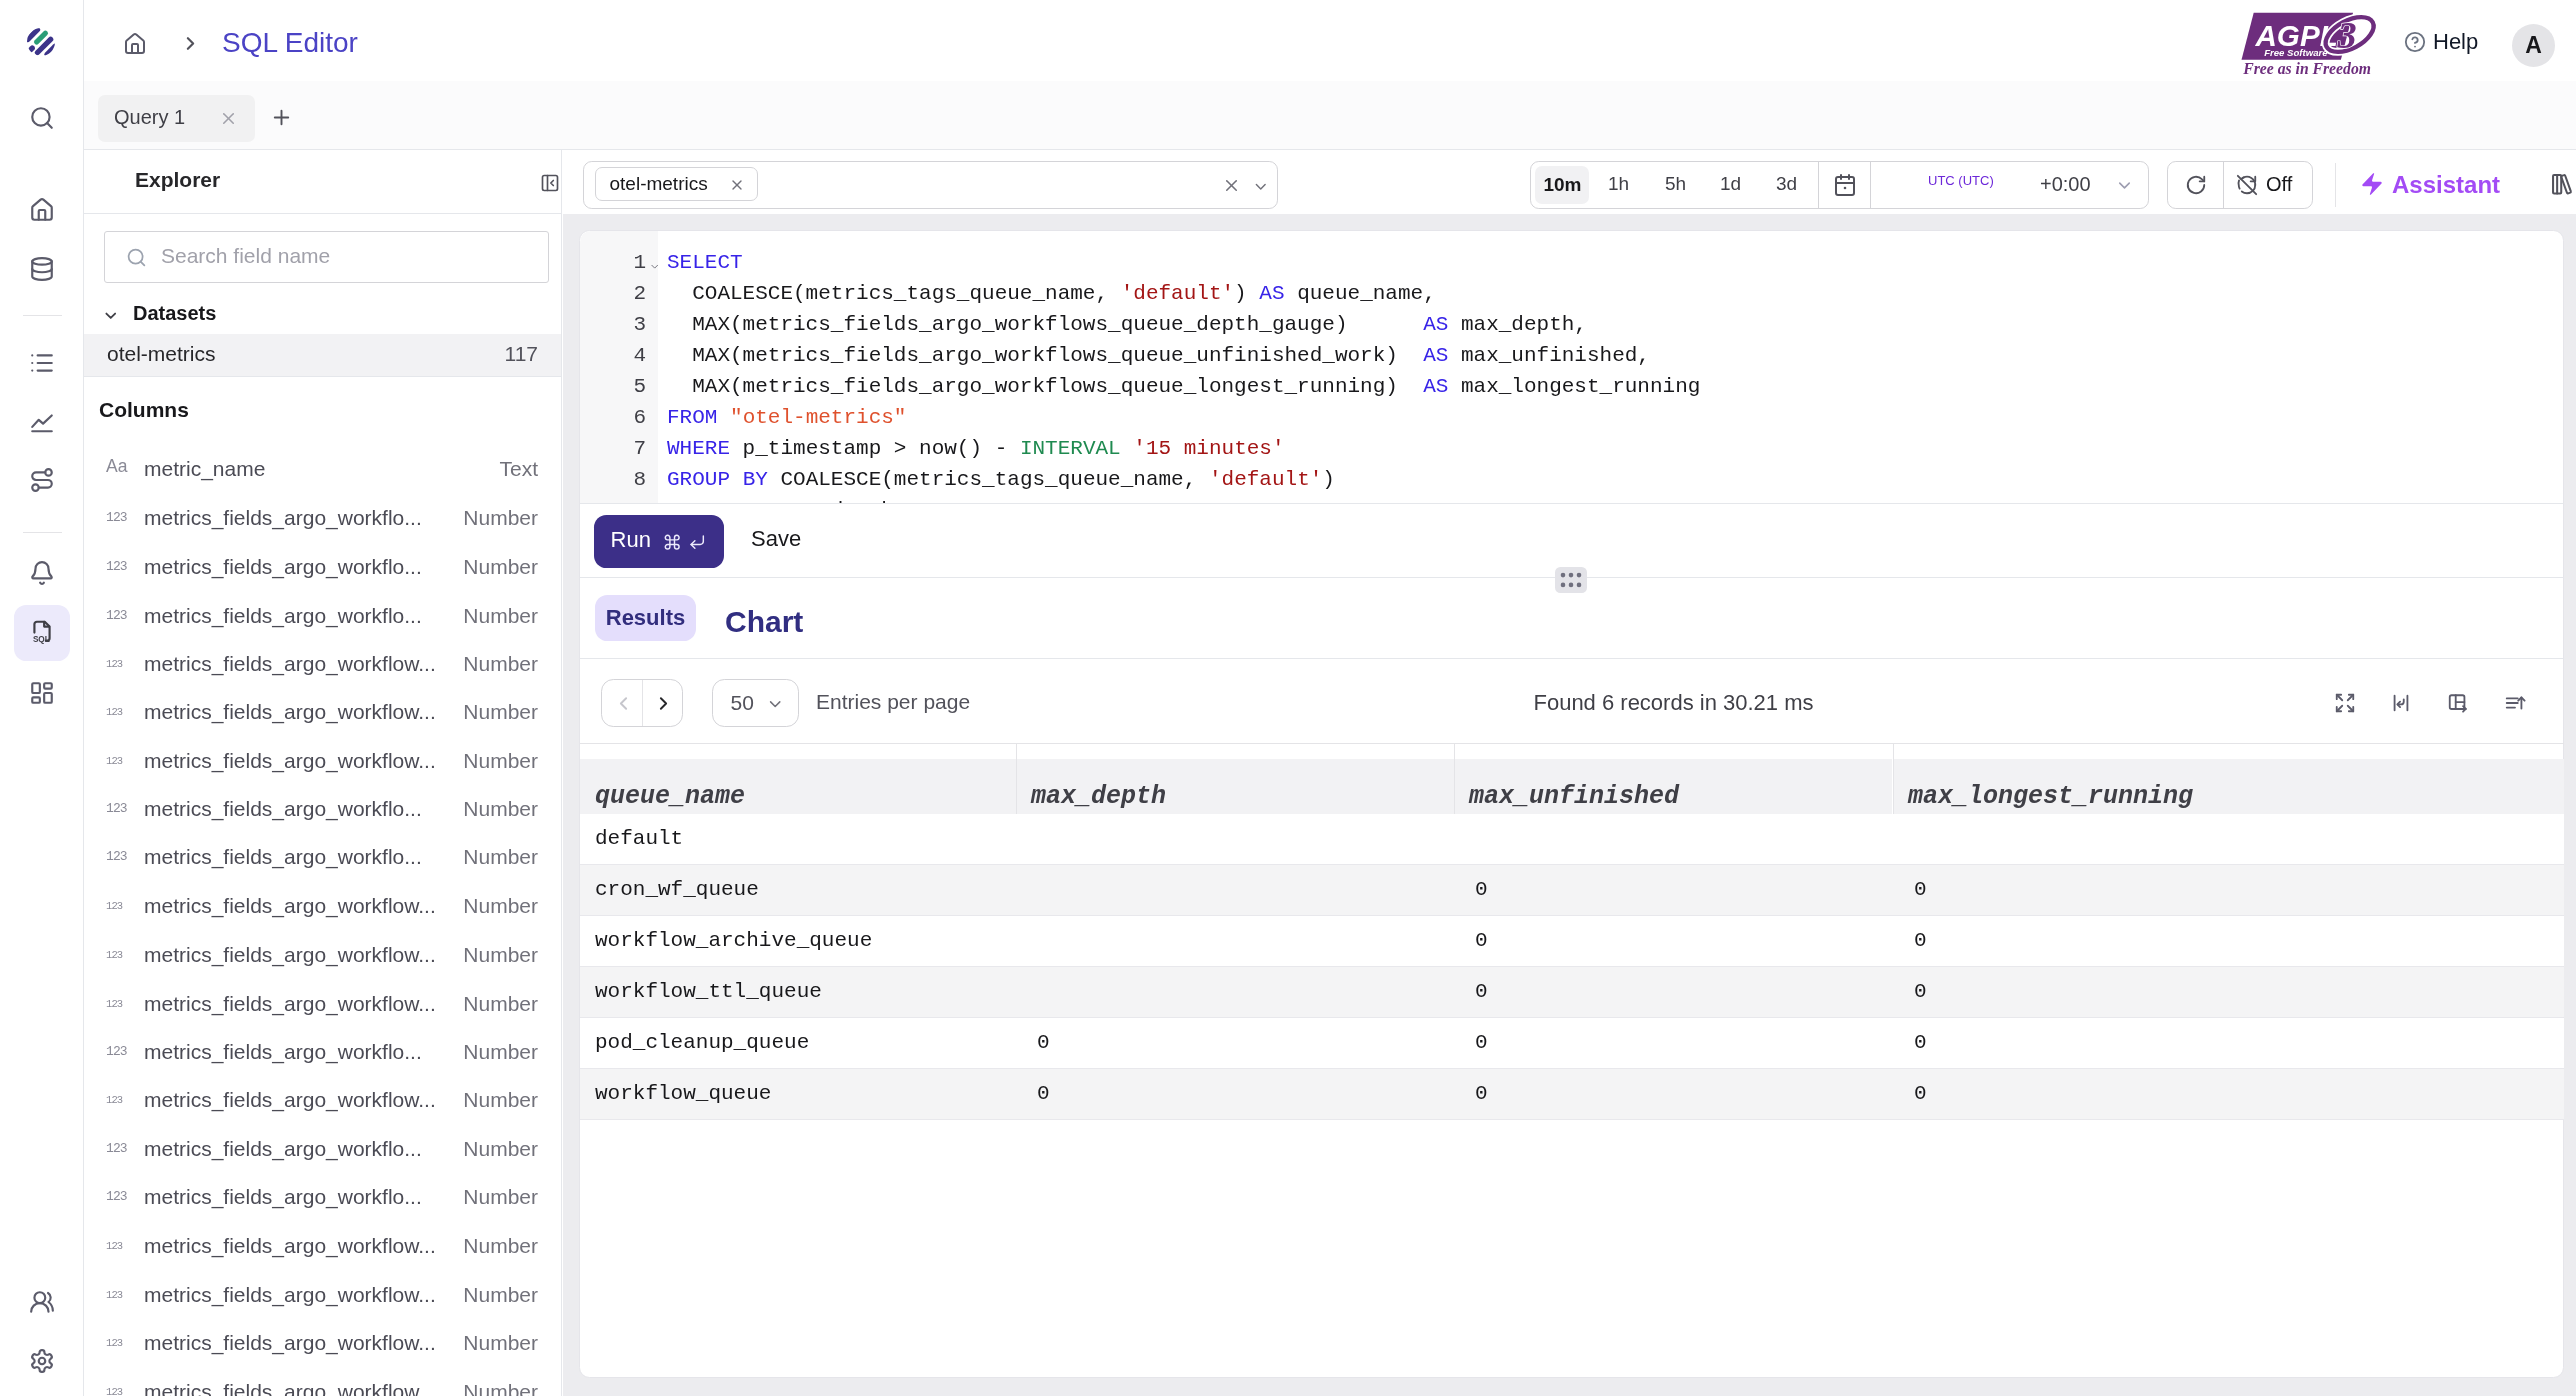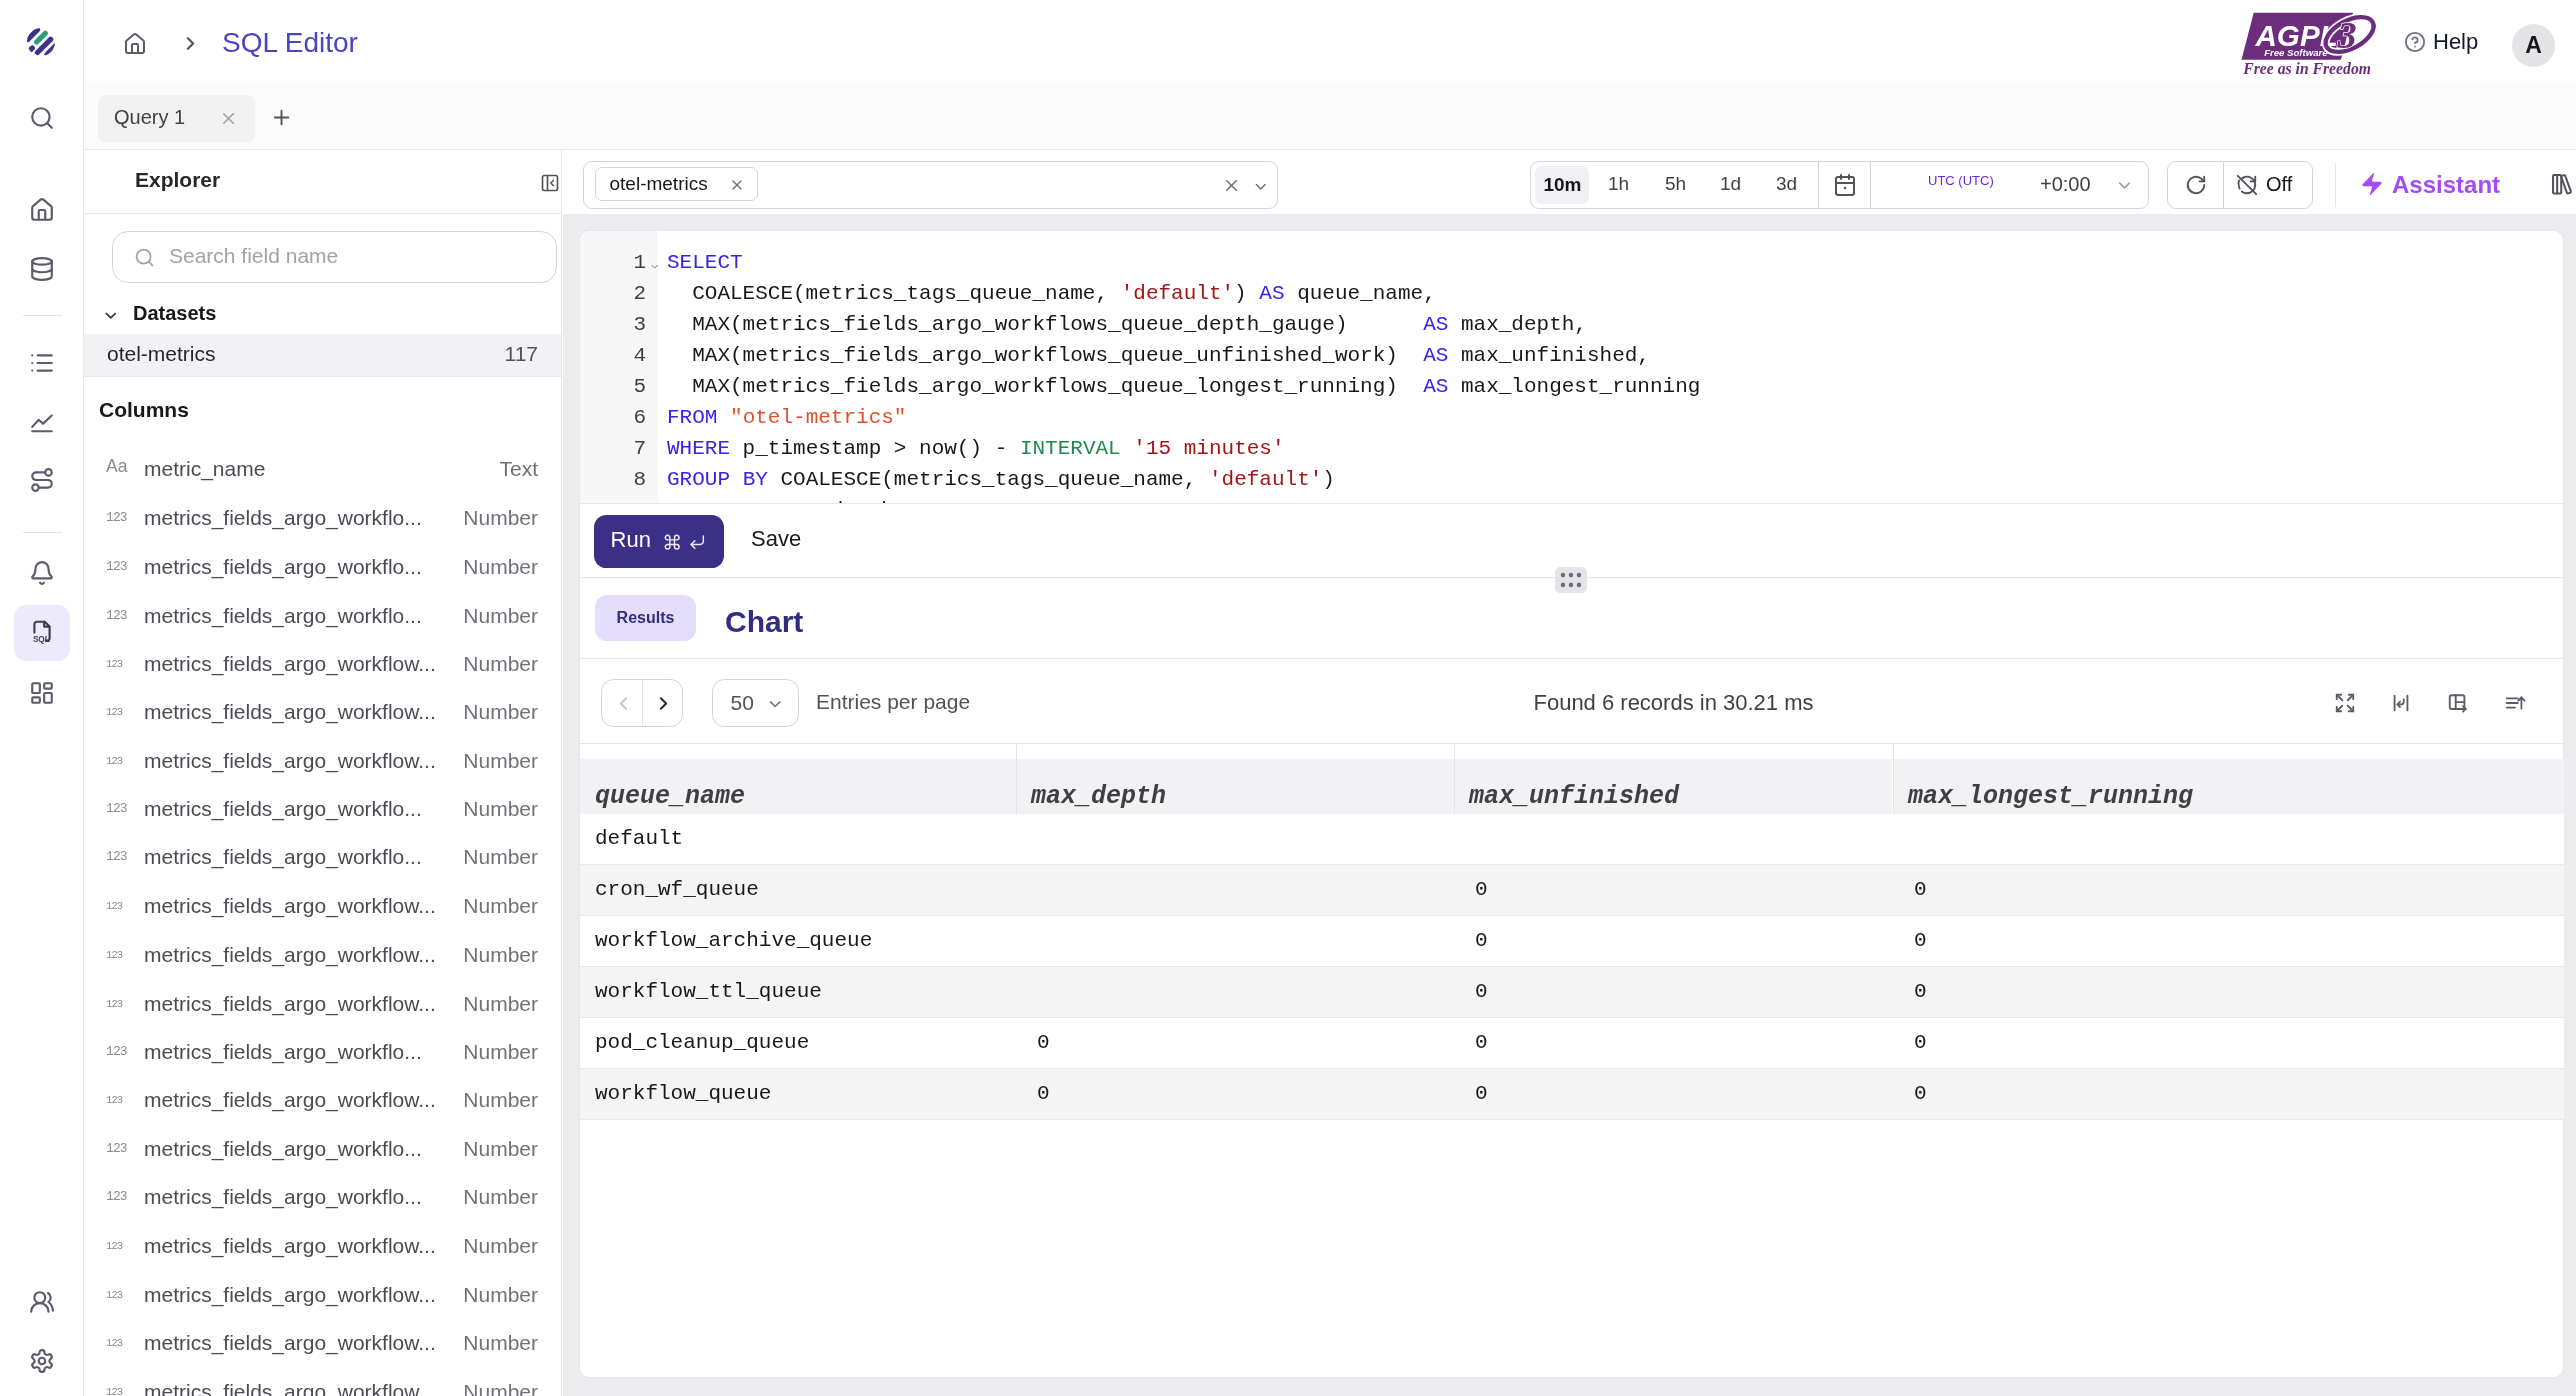--- a/index.html
+++ b/index.html
@@ -12,42 +12,42 @@
 #sidebar{left:0;top:0;width:84px;height:1397px;border-right:0.9px solid #e5e7eb;background:#fff;}
 .sbdiv{position:absolute;left:23px;width:39px;border-top:0.9px solid #e4e4e7;}
 
 #header{left:84px;top:0;width:2492px;height:103px;border-bottom:0.9px solid #e5e7eb;background:#fff;}
 
 #tabrow{left:84px;top:81px;width:2492px;height:69px;background:#fbfbfc;border-bottom:0.9px solid #e5e7eb;}
 #qtab{position:absolute;left:14px;top:14px;width:157px;height:47px;background:#f1f1f2;border-radius:7px;color:#3f3f46;font-size:20px;}
 
 #explorer{left:84px;top:150px;width:478px;height:1247px;background:#fff;border-right:0.9px solid #e5e7eb;}
 #exhead{position:absolute;left:0;top:0;width:100%;height:64px;border-bottom:0.9px solid #e5e7eb;}
-#searchbox{position:absolute;left:28px;top:81px;width:445px;height:52px;border:0.9px solid #d4d4d8;border-radius:16px;}
+#searchbox{position:absolute;left:20px;top:81px;width:445px;height:52px;border:0.9px solid #d4d4d8;border-radius:3px;}
 .colrow{position:absolute;left:0;width:478px;height:48px;}
 .colname{position:absolute;left:60px;top:12.3px;font-size:21px;color:#4b4b55;white-space:pre;}
 .coltype{position:absolute;right:24px;top:12.3px;font-size:21px;color:#71717a;}
 .colicon{position:absolute;left:22px;top:12.3px;color:#8a8a96;}
 
 #toolbar{left:563px;top:150px;width:2013px;height:64px;background:#fff;}
 .box{position:absolute;border:0.9px solid #d4d4d8;border-radius:8.8px;background:#fff;}
 
 #main{left:563px;top:214px;width:2013px;height:1183px;background:#ececef;}
 #panel{position:absolute;left:16px;top:16px;width:1985px;height:1148px;background:#fff;border:0.9px solid #e5e5ea;border-radius:10.5px;}
 #edclip{position:absolute;left:0;top:0;width:1984px;height:272px;overflow:hidden;border-radius:10.5px 10.5px 0 0;}
 #gutter{position:absolute;left:0;top:0;width:78px;height:272px;background:#f7f7f8;border-radius:10.5px 0 0 0;}
 #lnums{position:absolute;left:0;top:16px;width:66px;text-align:right;font-size:21px;line-height:31px;color:#3f3f46;}
 #code{position:absolute;left:87px;top:16px;font-size:21px;line-height:31px;color:#18181b;white-space:pre;}
 .kw{color:#3723e8;}
 .str{color:#a31515;}
 .ostr{color:#df512d;}
 .grn{color:#1f8a50;}
 #runbtn{position:absolute;left:14px;top:284px;width:130px;height:53px;background:#3c2f88;border-radius:12.3px;color:#fff;font-size:22px;}
 .hline{position:absolute;left:0;width:1984px;border-top:0.9px solid #e5e7eb;}
-#respill{position:absolute;left:15px;top:364px;width:101px;height:46px;background:#e4defc;border-radius:12.3px;color:#322e7d;font-weight:700;font-size:16px;display:flex;align-items:center;justify-content:center;}
+#respill{position:absolute;left:15px;top:364px;width:101px;height:46px;background:#e4defc;border-radius:12.3px;color:#322e7d;font-weight:700;font-size:22px;display:flex;align-items:center;justify-content:center;}
 
 #tbl{position:absolute;left:0;top:512px;width:1984px;}
 .th{position:absolute;top:16px;height:71px;background:#f2f2f4;border-bottom:0.9px solid #e4e4e7;font-weight:700;color:#3f3f46;font-size:25px;font-style:italic;}
 </style></head><body>
 <div id="app">
     <div id="sidebar" class="abs">
       <svg class="abs" style="left:27px;top:28px" width="28" height="28" viewBox="0 0 32 32">
 <defs>
           <clipPath id="lc">
             <circle cx="16" cy="16" r="16"></circle>

